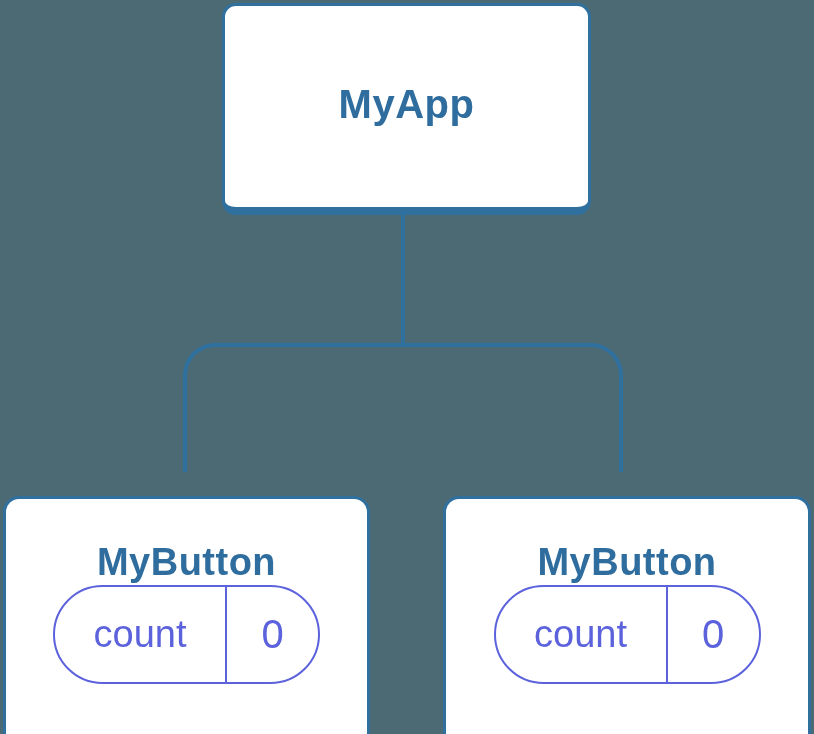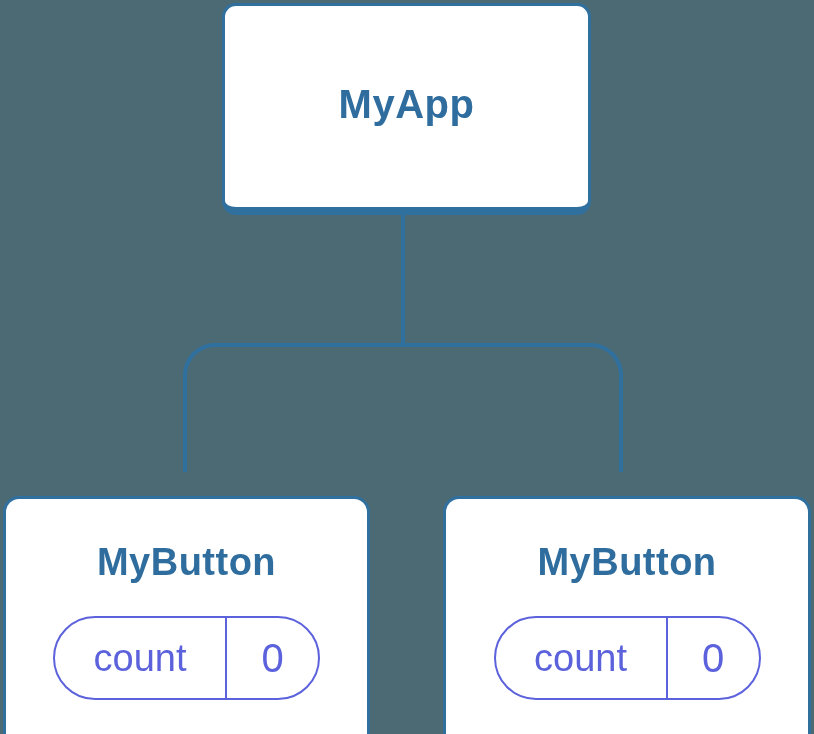--- a/index.html
+++ b/index.html
@@ -71,22 +71,21 @@
     border-radius: 16px;
     padding-top: 40px;
   }
   .node-child-left  { left: 3px;   width: 367px; }
   .node-child-right { left: 443px; width: 368px; }
   .node-child .node-label {
     font-size: 38px;
     line-height: 46px;
   }
   .state-pill {
-    margin-top: 31px;
-    width: 267px; height: 84px;
+    width: 267px; height: 99px;
     border: 2.5px solid var(--state-accent);
     border-radius: 60px;
     background: var(--node-fill);
     display: flex;
     align-items: stretch;
     overflow: hidden;
     text-align: center;
   }
   .state-name {
     flex: 1;

